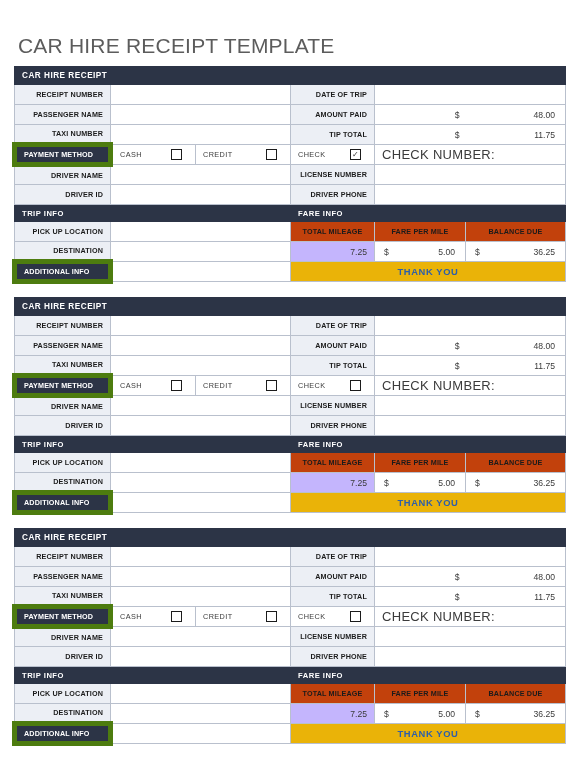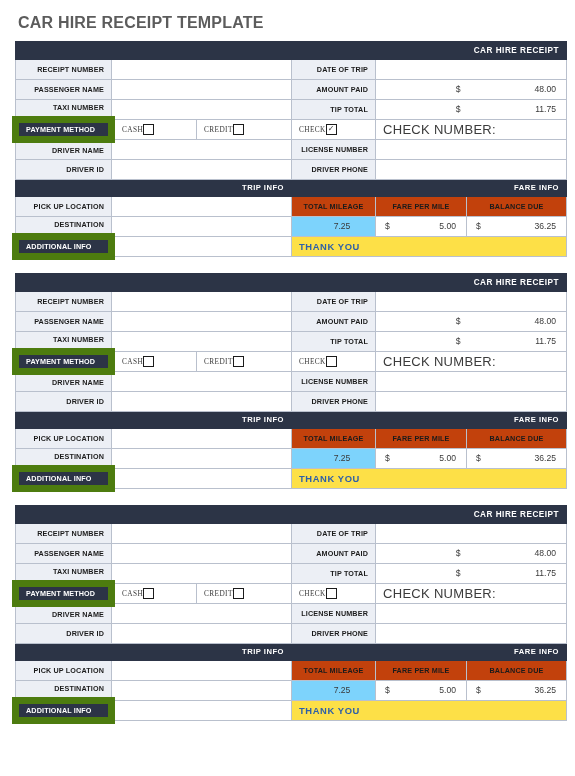--- a/index.html
+++ b/index.html
@@ -15,27 +15,28 @@
     overflow: hidden;
   }
   .page {
     width: 575px;
     height: 776px;
     position: relative;
     box-sizing: border-box;
     padding: 0 12px;
   }
   .page-title {
-    font-size: 16px;
-    font-weight: bold;
+    font-size: 21px;
+    font-weight: normal;
     color: #5c5c5c;
     letter-spacing: 0.2px;
     padding: 14px 0 9px 6px;
     line-height: 1.1;
     white-space: nowrap;
+    margin-top: 20px;
   }
   .receipt {
     width: 551px;
     border-collapse: collapse;
     table-layout: fixed;
     margin-bottom: 13px;
     font-size: 7.4px;
   }
   .receipt td {
     border: 1px solid #b9c0cd;
@@ -45,63 +46,63 @@
     vertical-align: middle;
     overflow: hidden;
     white-space: nowrap;
   }
   
   td.bar {
     background: #2c3446;
     border: 1px solid #2c3446;
     color: #ffffff;
     font-weight: bold;
-    text-align: right;
+    text-align: left;
     letter-spacing: 0.5px;
     height: 17px;
     font-size: 7.6px;
   }
   td.bar-main {
     height: 18px;
     font-size: 8.2px;
   }
   
   td.lbl {
     background: #eceff5;
     font-weight: bold;
     color: #1b1b1b;
     letter-spacing: 0.15px;
     font-size: 7.2px;
     text-align: right;
   }
   
   td.lbl-dark {
     background: #2c3446;
-    border: 7px solid #4d7c0f;
+    border: 5px solid #4d7c0f;
     color: #ffffff;
     font-weight: bold;
     letter-spacing: 0.15px;
     font-size: 7.2px;
   }
   td.blank {
     background: #ffffff;
   }
   td.opt {
     background: #ffffff;
     color: #3b3b3b;
     font-size: 7.3px;
     letter-spacing: 0.4px;
     position: relative;
   }
   .optwrap {
     display: flex;
     align-items: center;
+    justify-content: space-between;
     height: 100%;
     padding-right: 6px;
-    font-family: Liberation Serif, serif;
   }
   .checkbox {
     width: 11px;
     height: 11px;
     border: 1.2px solid #1b1b1b;
     background: #ffffff;
     display: inline-flex;
     align-items: center;
     justify-content: center;
     font-size: 8px;
@@ -125,36 +126,37 @@
   .cur {
     font-size: 8.6px;
     color: #3a3a3a;
     margin-right: auto;
     padding-left: 42%;
   }
   .cur-narrow {
     padding-left: 2px;
   }
   td.num {
-    background: #7dd3fc;
-    text-align: center;
+    background: #c4b5fd;
+    text-align: right;
     font-size: 8.6px;
     color: #3a3a3a;
     padding-left: 24px;
   }
   td.colhead {
     background: #c2410c;
     font-weight: bold;
     text-align: center;
     color: #1b1b1b;
     letter-spacing: 0.15px;
     font-size: 7.2px;
   }
   td.thanks {
-    background: #fde047;
+    background: #eab308;
+    text-align: center;
     color: #2e5fa8;
     font-weight: bold;
     font-size: 9.4px;
     letter-spacing: 0.6px;
   }
   td.cknum {
     background: #ffffff;
     color: #3b3b3b;
     font-size: 13px;
     letter-spacing: 0.3px;

